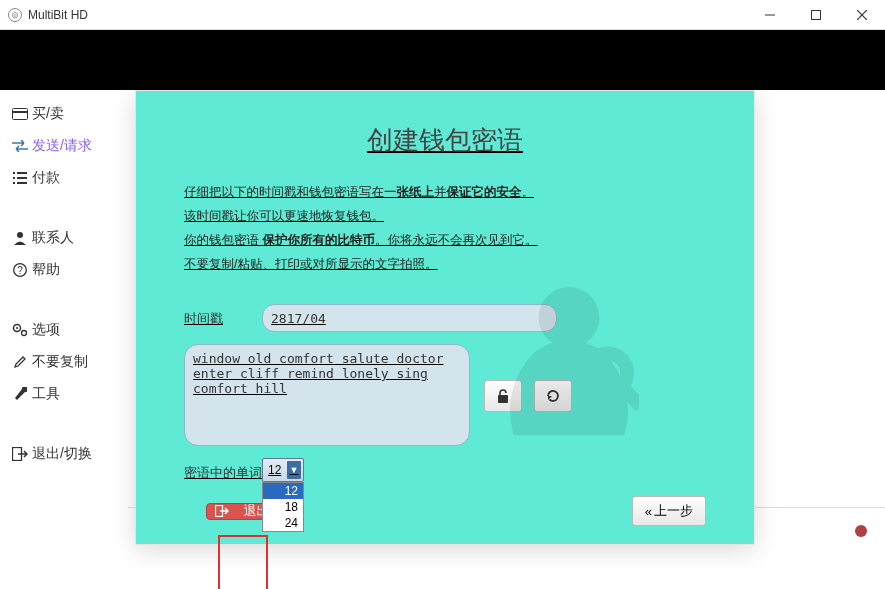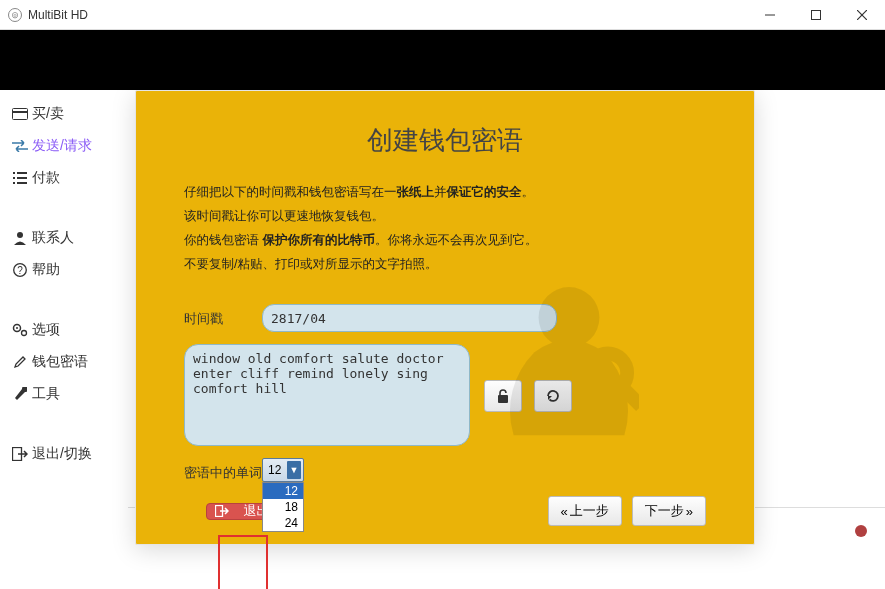--- a/index.html
+++ b/index.html
@@ -11,21 +11,21 @@
   .titlebar .winbtn svg { width: 10px; height: 10px; }
   .blackbar { height: 60px; background: #000; }
   .mainarea { position: relative; height: 459px; background: #fff; display: flex; }
   .sidebar { width: 128px; padding-top: 8px; }
   .sidebar .item { height: 32px; padding-left: 12px; display: flex; align-items: center; font-size: 14px; color: #333; gap: 4px; }
   .sidebar .item.active { color: #8b5cf6; }
   .sidebar .gap { height: 28px; }
   .sidebar .icon { width: 16px; display: flex; justify-content: center; }
   .content-placeholder { position: absolute; left: 128px; right: 0; bottom: 0; height: 42px; border-top: 1px solid #ddd; }
   .red-dot { position: absolute; right: 18px; bottom: 12px; width: 12px; height: 12px; background: #b04040; border-radius: 50%; }
-  .modal { position: absolute; left: 135px; top: 0; width: 620px; height: 455px; background: #eab308; border: 1px solid #e5e5e5; border-radius: 2px; box-shadow: 0 5px 25px rgba(0,0,0,0.15); padding: 32px 48px 20px 48px; }
+  .modal { position: absolute; left: 135px; top: 0; width: 620px; height: 455px; background: #5eead4; border: 1px solid #e5e5e5; border-radius: 2px; box-shadow: 0 5px 25px rgba(0,0,0,0.15); padding: 32px 48px 20px 48px; text-decoration: underline; }
   .modal-title { text-align: center; font-size: 26px; color: #444; font-weight: 400; margin-bottom: 22px; }
   .instructions { font-size: 12.5px; line-height: 24px; color: #222; margin-bottom: 28px; }
   .instructions b { font-weight: 700; }
   .form-row { display: flex; align-items: flex-start; margin-bottom: 12px; }
   .form-label { width: 78px; font-size: 13px; padding-top: 6px; color: #333; flex-shrink: 0; }
   .input-text { width: 295px; height: 28px; border: 1px solid #8fb8c8; border-radius: 12px; background: #d3e4ec; padding: 0 8px; font-family: monospace; font-size: 13px; color: #333; }
   .textarea { width: 286px; height: 102px; border: 1px solid #8fb8c8; border-radius: 14px; background: #d3e4ec; padding: 6px 8px; font-family: monospace; font-size: 13px; color: #333; white-space: pre-wrap; resize: none; }
   .side-buttons { display: flex; gap: 12px; margin-left: 14px; margin-top: 36px; }
   .icon-btn { width: 38px; height: 32px; border: 1px solid #bbb; border-radius: 3px; background: linear-gradient(#fefefe,#e8e8e8); display: flex; align-items: center; justify-content: center; }
   .select-highlight { position: absolute; left: 218px; top: 445px; width: 50px; height: 85px; border: 2px solid #e03030; }
@@ -131,21 +131,21 @@
           </svg>
         </span>
       <span>选项</span>
     </div>
     <div class="item">
       <span class="icon">
           <svg width="14" height="14" viewBox="0 0 14 14">
             <path d="M2 12 l1 -3 l7 -7 l2 2 l-7 7 z" fill="none" stroke="#333" stroke-width="1.3"></path>
           </svg>
         </span>
-      <span>钱包密语</span>
+      <span>不要复制</span>
     </div>
     <div class="item">
       <span class="icon">
           <svg width="14" height="14" viewBox="0 0 14 14">
             <path d="M9 2 a3 3 0 1 1 3 3 l-8 8 l-2 -2 z" fill="#333"></path>
           </svg>
         </span>
       <span>工具</span>
     </div>
     <div class="gap"></div>
@@ -233,23 +233,19 @@
               <path d="M5 6 h8 M10 3 l3 3 l-3 3" fill="none" stroke="#fff" stroke-width="1.5"></path>
             </svg>
           </span>
         <span>退出</span>
       </div>
       <div class="nav-btns">
         <div class="nav-btn">
           <span>«</span>
           <span>上一步</span>
         </div>
-        <div class="nav-btn">
-          <span>下一步</span>
-          <span>»</span>
-        </div>
       </div>
     </div>
   </div>
 
   <div class="select-highlight"></div>
 
 </div>
 
 </body></html>

